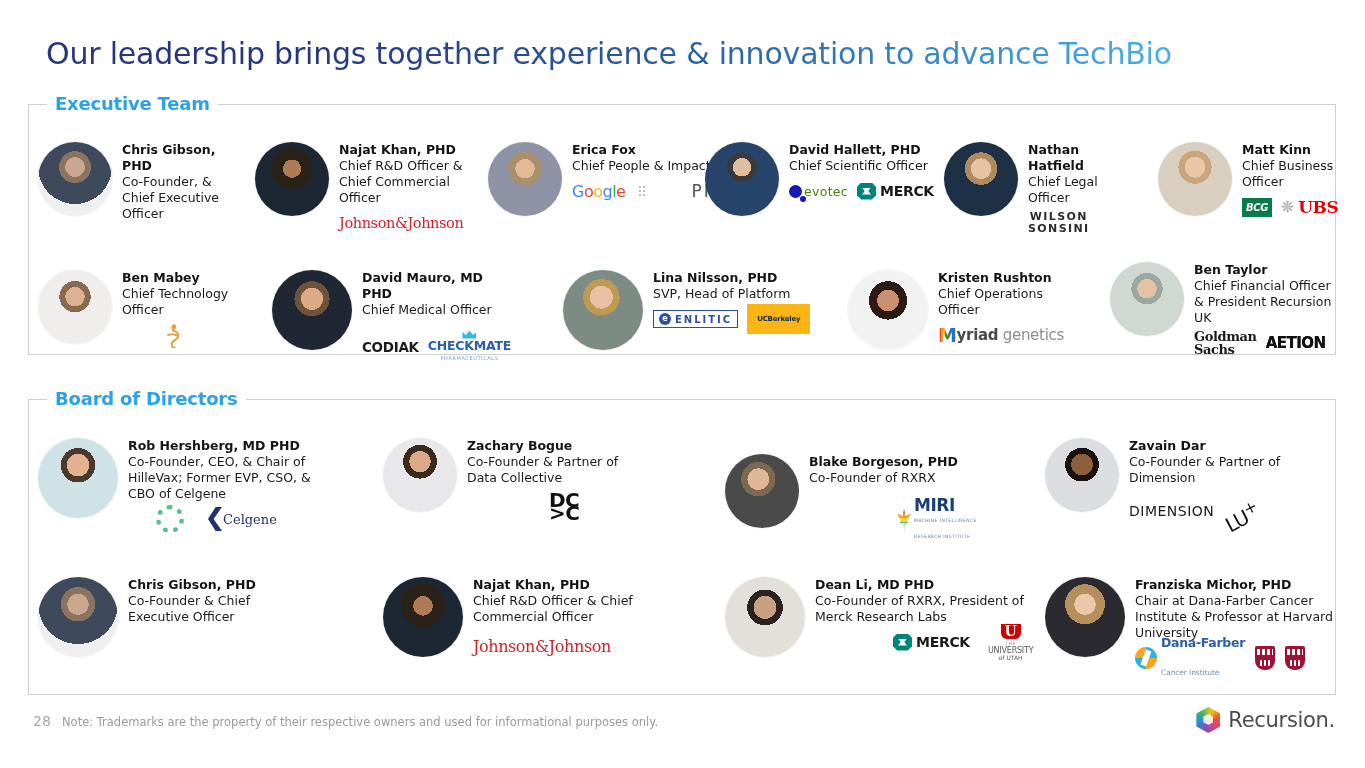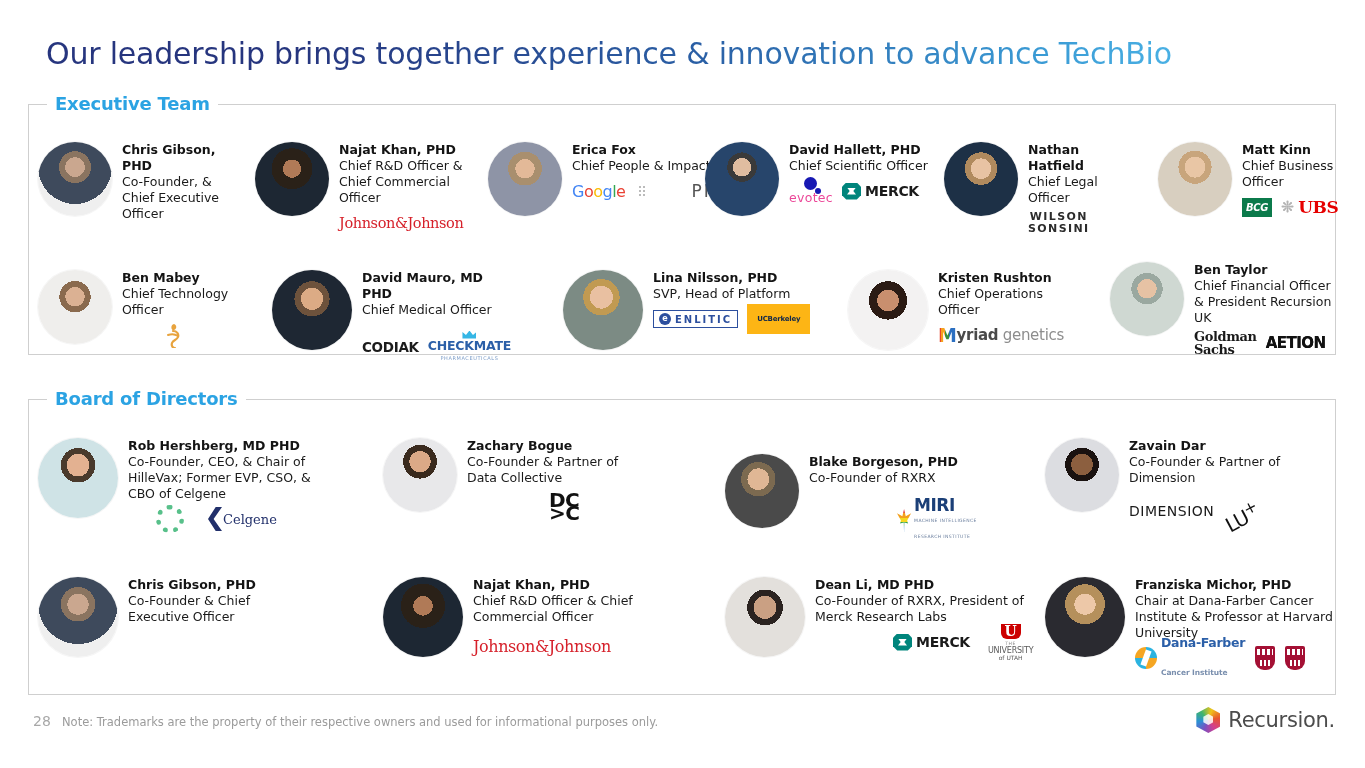--- a/index.html
+++ b/index.html
@@ -78,21 +78,21 @@
   .lg-google b{font-weight:400;}
   .lg-primer{font-size:17px;letter-spacing:2px;color:#555;padding-left:28px;}
   .lg-dots{display:inline-block;width:12px;height:12px;margin:0 4px;
     background:
       radial-gradient(circle 1.1px at 2px 2px,#bbb 99%,transparent),
       radial-gradient(circle 1.1px at 2px 6px,#bbb 99%,transparent),
       radial-gradient(circle 1.1px at 2px 10px,#bbb 99%,transparent),
       radial-gradient(circle 1.1px at 6px 2px,#bbb 99%,transparent),
       radial-gradient(circle 1.1px at 6px 6px,#bbb 99%,transparent),
       radial-gradient(circle 1.1px at 6px 10px,#bbb 99%,transparent);}
-  .lg-evotec{font-size:12.5px;color:#ec4899;letter-spacing:.3px;flex-direction:column;}
+  .lg-evotec{font-size:12.5px;color:#4d7c0f;letter-spacing:.3px;}
   .evo-dot{display:inline-block;width:13px;height:13px;border-radius:50%;background:#1718b3;margin-right:2px;position:relative;}
   .evo-dot:after{content:"";position:absolute;width:6px;height:6px;border-radius:50%;background:#1718b3;right:-4px;bottom:-4px;}
   .lg-merck{font-size:14px;font-weight:bold;color:#1a1a1a;letter-spacing:-.3px;}
   .merck-mark{display:inline-block;width:19px;height:17px;margin-right:4px;
     background:#00857c;
     clip-path:polygon(0 25%,22% 0,78% 0,100% 25%,100% 75%,78% 100%,22% 100%,0 75%);
     position:relative;}
   .merck-mark:after{content:"";position:absolute;left:5px;top:5px;width:9px;height:7px;background:#fff;
     clip-path:polygon(0 0,100% 0,70% 50%,100% 100%,0 100%,30% 50%);}
   .lg-wilson{font-size:11px;font-weight:bold;color:#2c2c2c;letter-spacing:1.4px;line-height:12px;text-align:center;}
@@ -134,21 +134,21 @@
     font-weight:bold;font-size:14px;padding:0 4px;border-radius:0 0 6px 6px;line-height:15px;}
   .lg-uutah .t1{font-size:4.5px;color:#8a8a8a;letter-spacing:.6px;display:block;margin-top:1px;}
   .lg-uutah .t2{font-size:8px;color:#5a5a5a;letter-spacing:-.2px;display:block;}
   .lg-uutah .t3{font-size:6px;color:#5a5a5a;display:block;}
   .lg-danafarber{display:inline-flex;align-items:center;}
   .df-mark{width:22px;height:22px;border-radius:50%;margin-right:4px;
     background:conic-gradient(#2bb3e0 0 25%,#f5a623 25% 50%,#2bb3e0 50% 75%,#f5a623 75% 100%);
     position:relative;}
   .df-mark:after{content:"";position:absolute;left:8px;top:3px;width:6px;height:16px;background:#fff;transform:rotate(20deg);}
   .lg-danafarber .dtxt{font-size:12.5px;font-weight:bold;color:#2b5fa8;line-height:12px;letter-spacing:-.3px;}
-  .lg-danafarber .dsub{display:block;font-size:7.5px;font-weight:bold;color:#7a8fae;letter-spacing:-.1px;margin-top:18px;}
+  .lg-danafarber .dsub{display:block;font-size:7.5px;font-weight:normal;color:#7a8fae;letter-spacing:-.1px;margin-top:18px;}
   .harvard{width:20px;height:24px;background:#a41034;border-radius:2px 2px 9px 9px;position:relative;display:inline-block;}
   .harvard:before{content:"";position:absolute;left:2px;top:3px;right:2px;height:6px;
     background:repeating-linear-gradient(90deg,#fff 0 3px,transparent 3px 5px);}
   .harvard:after{content:"";position:absolute;left:5px;bottom:4px;width:10px;height:6px;
     background:repeating-linear-gradient(90deg,#fff 0 2px,transparent 2px 4px);}
   .lg-recursion-mark{width:24px;height:26px;
     background:conic-gradient(from 20deg,#f0c419,#e8552d,#d43f8d,#7b4fc0,#2b8fd6,#3fb56b,#f0c419);
     clip-path:polygon(50% 0,100% 25%,100% 75%,50% 100%,0 75%,0 25%);position:relative;}
   .lg-recursion-mark:after{content:"";position:absolute;left:7px;top:7px;width:10px;height:11px;background:#fff;opacity:.85;
     clip-path:polygon(50% 0,100% 25%,100% 75%,50% 100%,0 75%,0 25%);}

